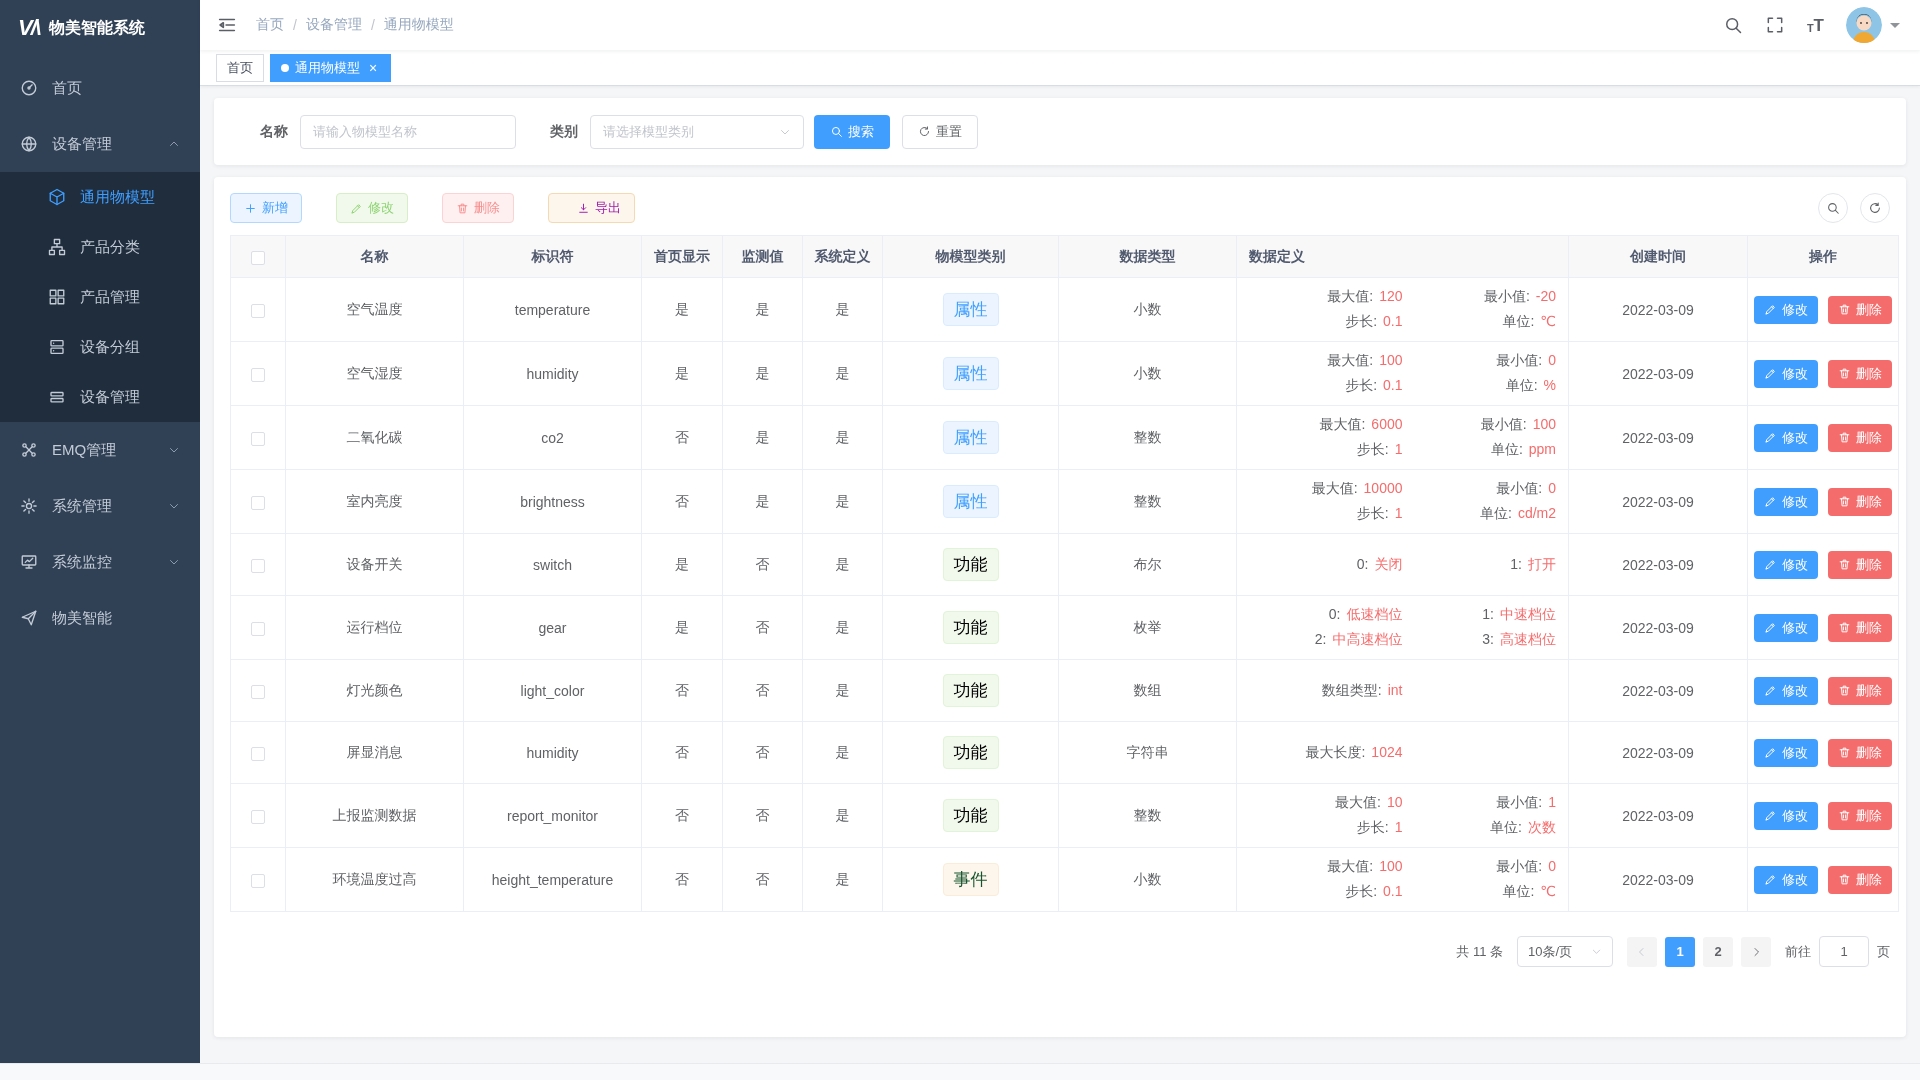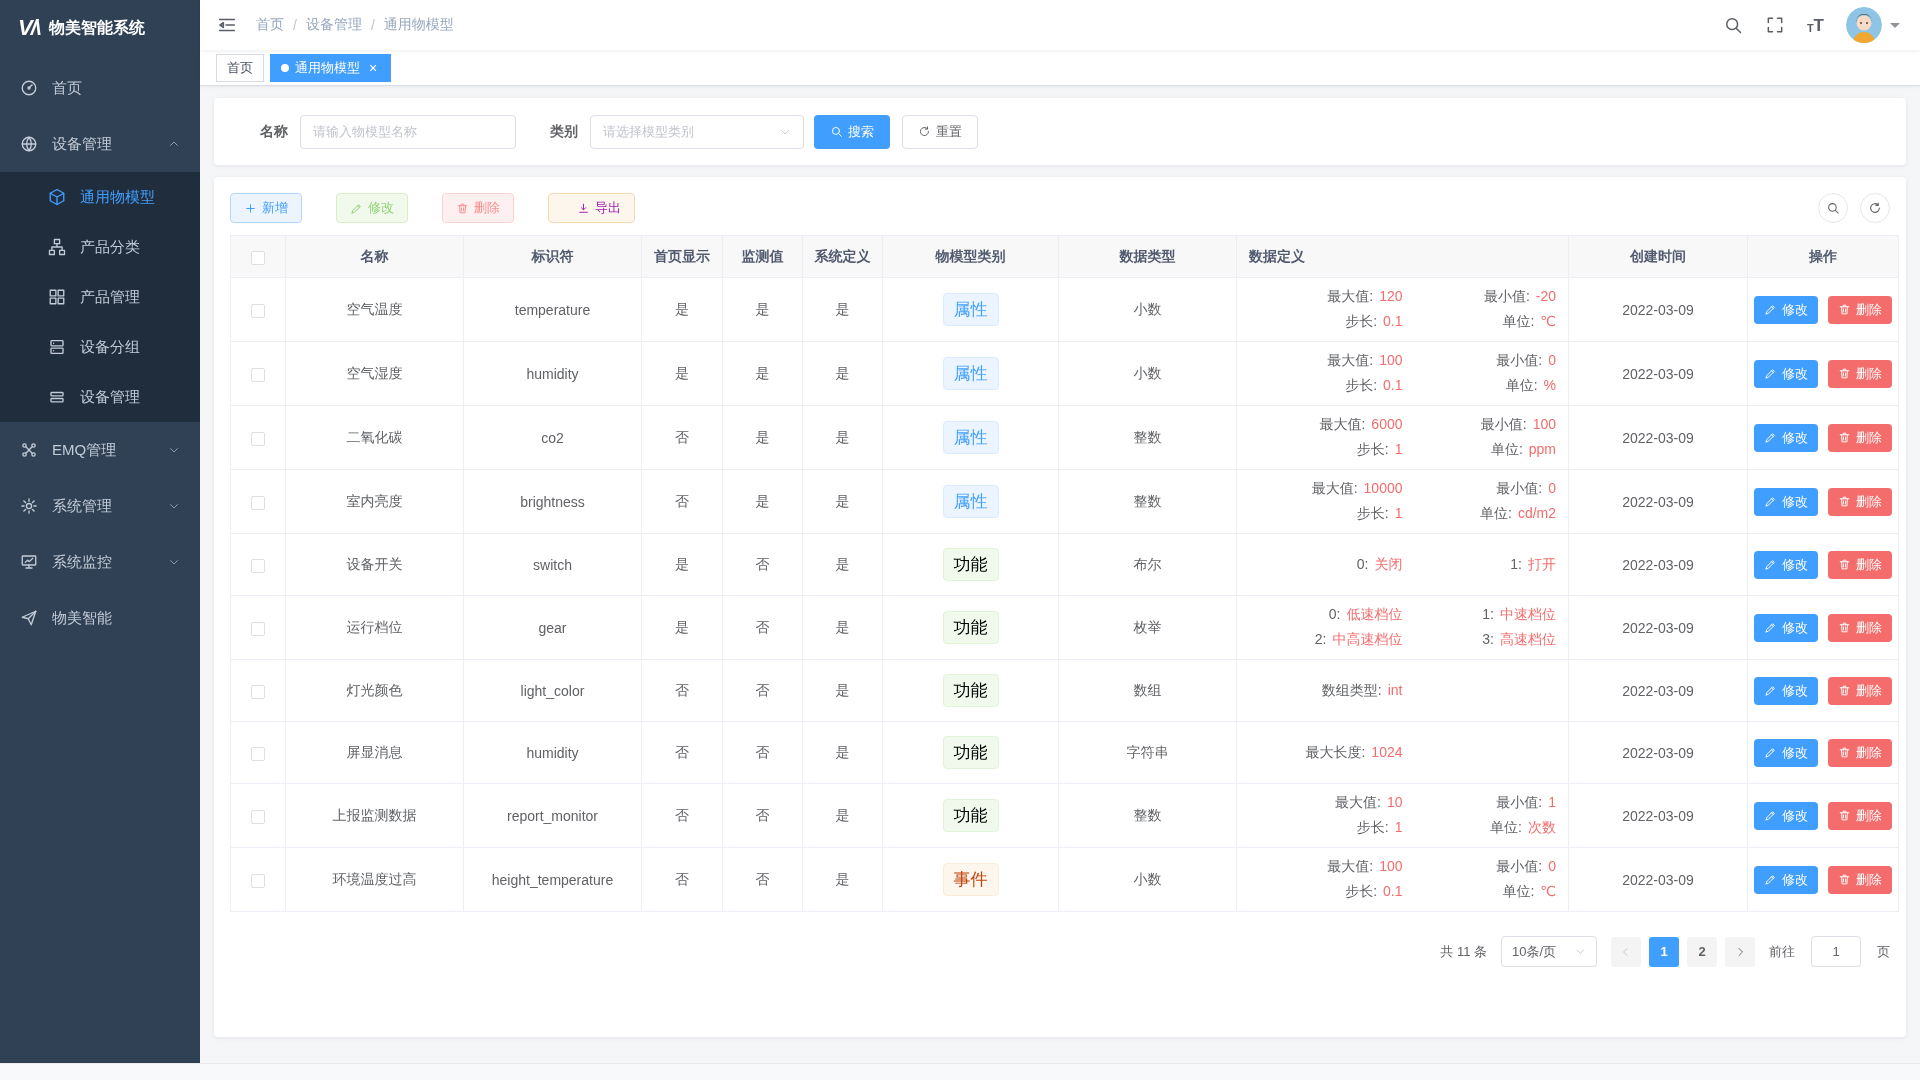--- a/index.html
+++ b/index.html
@@ -85,41 +85,41 @@
   table.grid { width:100%; border-collapse:collapse; table-layout:fixed; }
   .grid th, .grid td { border:1px solid #ebeef5; font-size:14px; text-align:center; vertical-align:middle; }
   .grid th { background:#f8f8f9; color:#515a6e; font-weight:bold; height:42px; padding:0 6px; }
   .grid td { color:#606266; padding:14px 6px; }
   .grid td.def-cell { text-align:right; padding:10px 12px; }
   .checkbox { width:14px; height:14px; border:1px solid #dcdfe6; border-radius:2px; background:#fff;
     display:inline-block; cursor:pointer; vertical-align:middle; }
   .badge { display:inline-block; padding:4px 10px; border-radius:4px; font-size:17px; border:1px solid transparent; }
   .badge.primary { color:#409eff; background:#ecf5ff; border-color:#d9ecff; }
   .badge.success { color:#000000; background:#f0f9eb; border-color:#e1f3d8; }
-  .badge.warning { color:#c2410c; background:#fdf6ec; border-color:#faecd8; }
+  .badge.warning { color:#14532d; background:#fdf6ec; border-color:#faecd8; }
   .def-grid { display:grid; grid-template-columns:1fr 1fr; row-gap:7px; }
   .def-item { white-space:nowrap; overflow:hidden; }
   .def-item .dv { color:#f56c6c; margin-left:6px; }
   .btn-mini { height:28px; padding:0 9px; color:#fff; }
   .btn-mini.edit { background:#409eff; }
   .btn-mini.del { background:#f56c6c; margin-left:10px; }
 
   
   .pagination { display:flex; align-items:center; justify-content:flex-end; margin-top:24px; gap:14px; font-size:13px; color:#606266; }
   .pg-total { white-space:nowrap; }
   .pg-size { width:96px; height:31px; border:1px solid #dcdfe6; border-radius:4px; display:flex; align-items:center;
     justify-content:space-between; padding:0 10px; cursor:pointer; color:#606266; }
   .pg-size .sel-arrow { width:11px; height:11px; color:#c0c4cc; }
   .pager { display:flex; align-items:center; gap:8px; }
   .pg-btn { min-width:30px; height:30px; border-radius:3px; background:#f4f4f5; display:flex; align-items:center;
     justify-content:center; cursor:pointer; font-weight:bold; color:#606266; }
   .pg-btn .b-icon { width:12px; height:12px; display:flex; }
   .pg-btn.disabled { color:#c0c4cc; cursor:default; }
   .pg-btn.active { background:#409eff; color:#fff; }
-  .pg-goto { display:flex; align-items:center; gap:16px; white-space:nowrap; }
+  .pg-goto { display:flex; align-items:center; gap:8px; white-space:nowrap; }
   .pg-input { width:50px; height:31px; border:1px solid #dcdfe6; border-radius:4px; text-align:center;
     font-size:13px; color:#606266; outline:none; }
 </style>
 </head>
 <body>
 
 <div class="app">
 
   <aside class="sidebar">
     <div class="logo">

